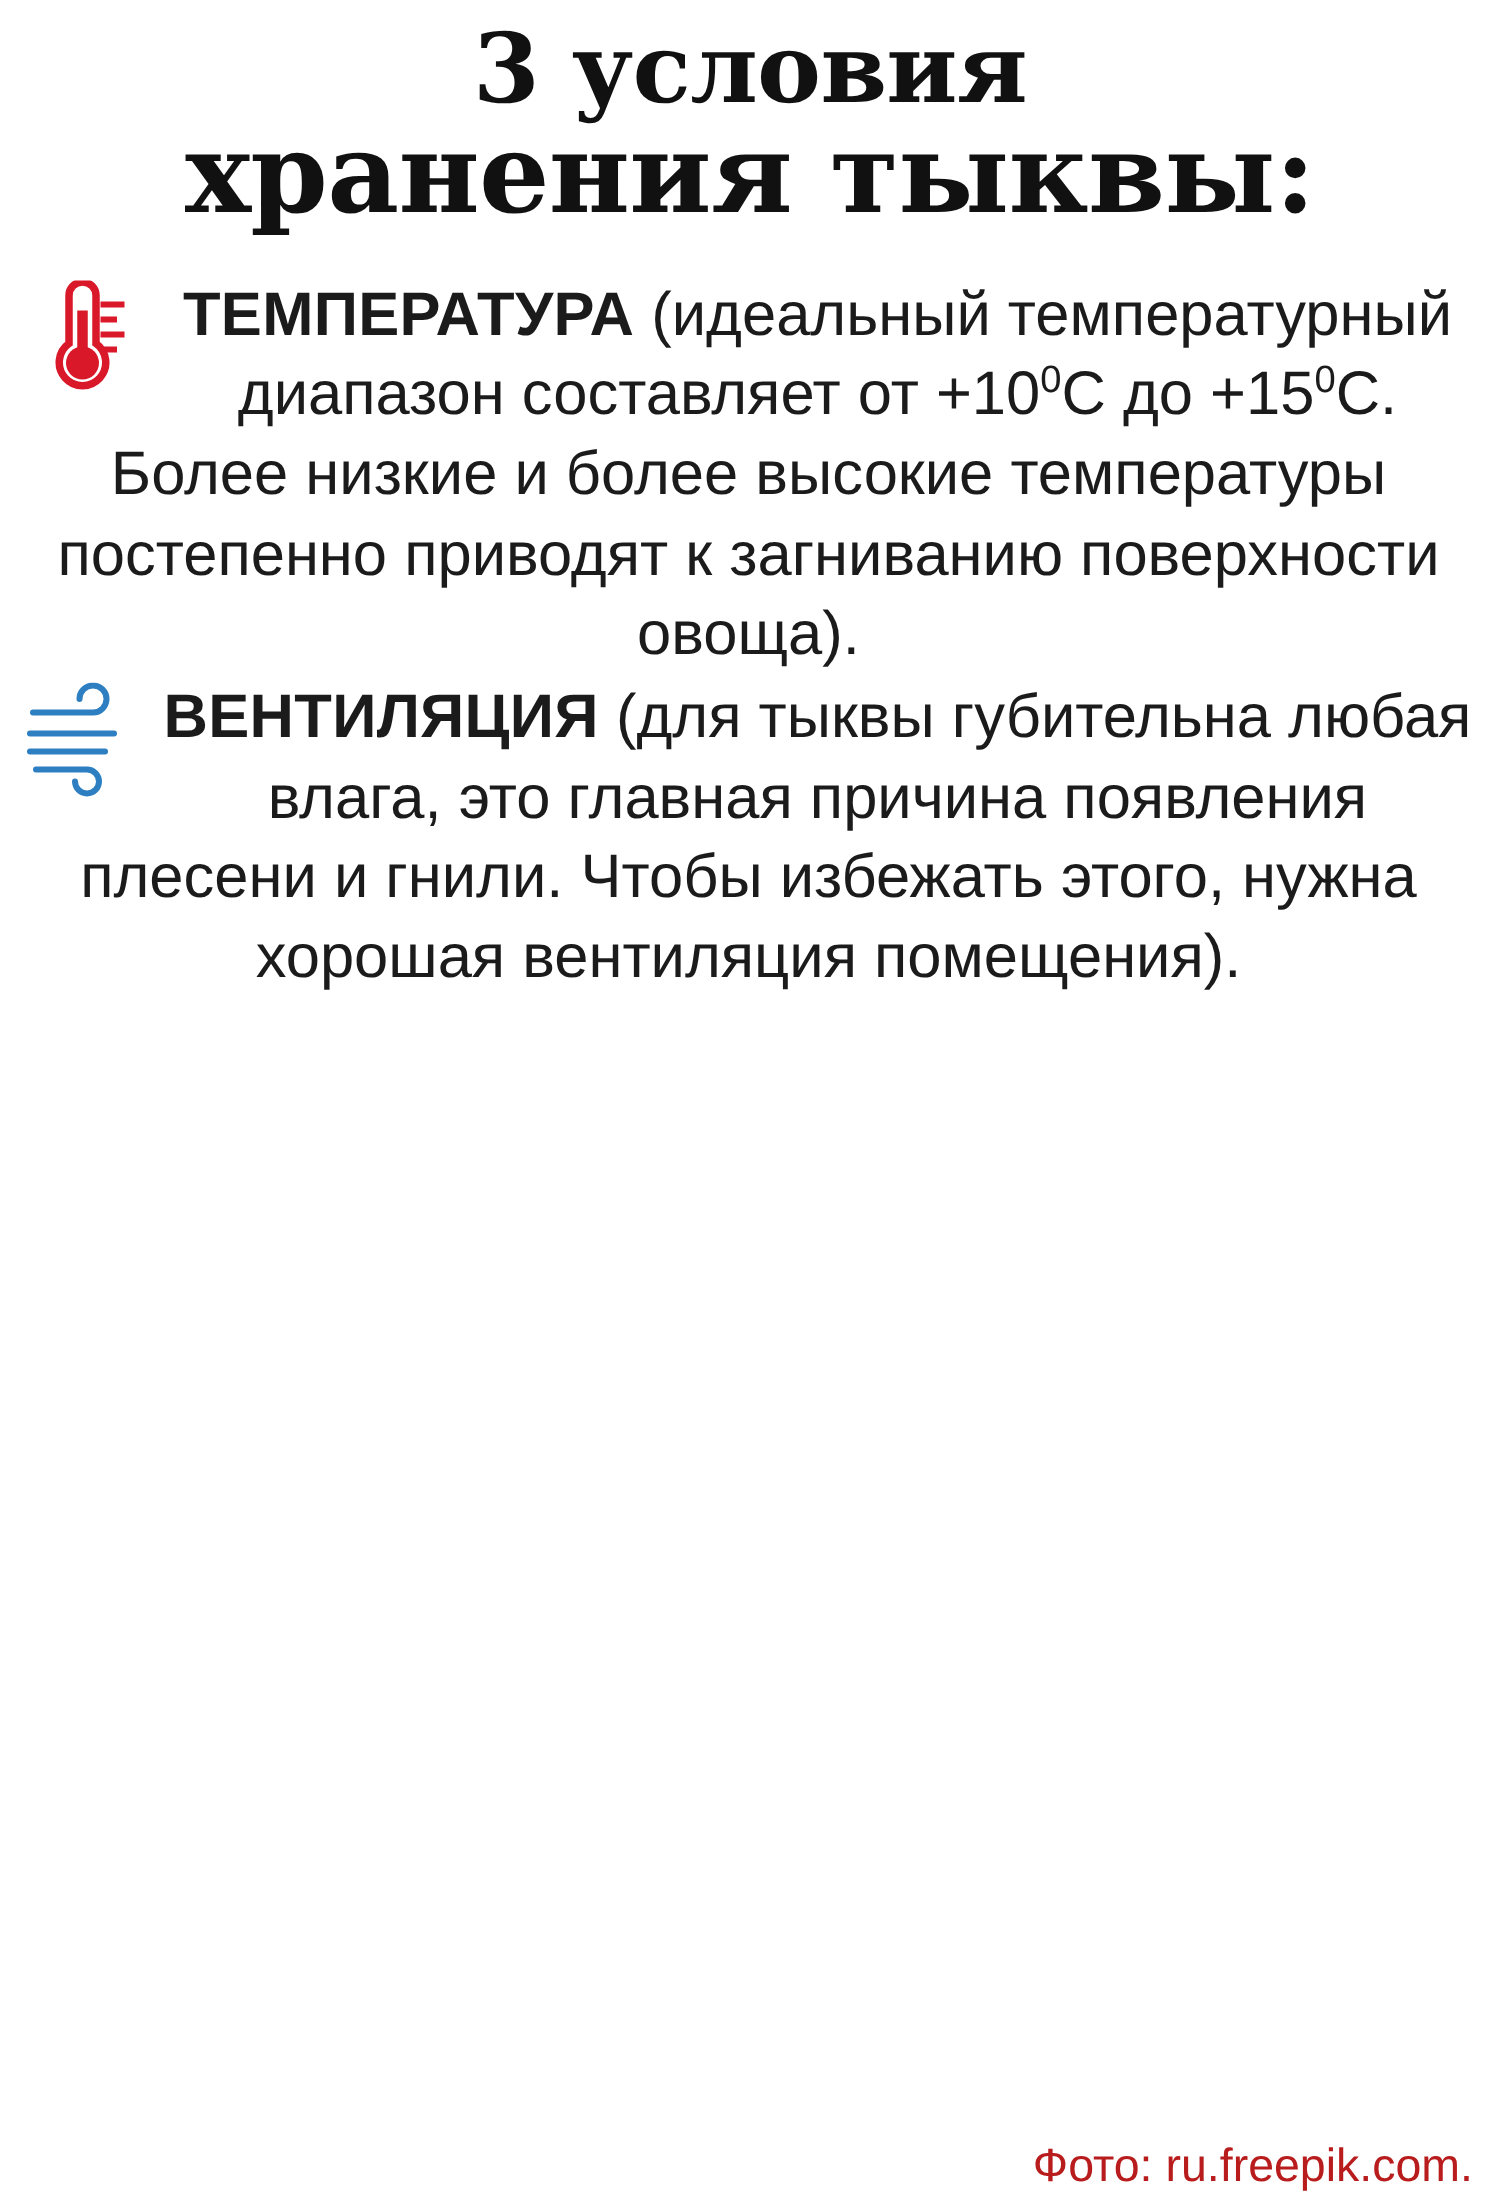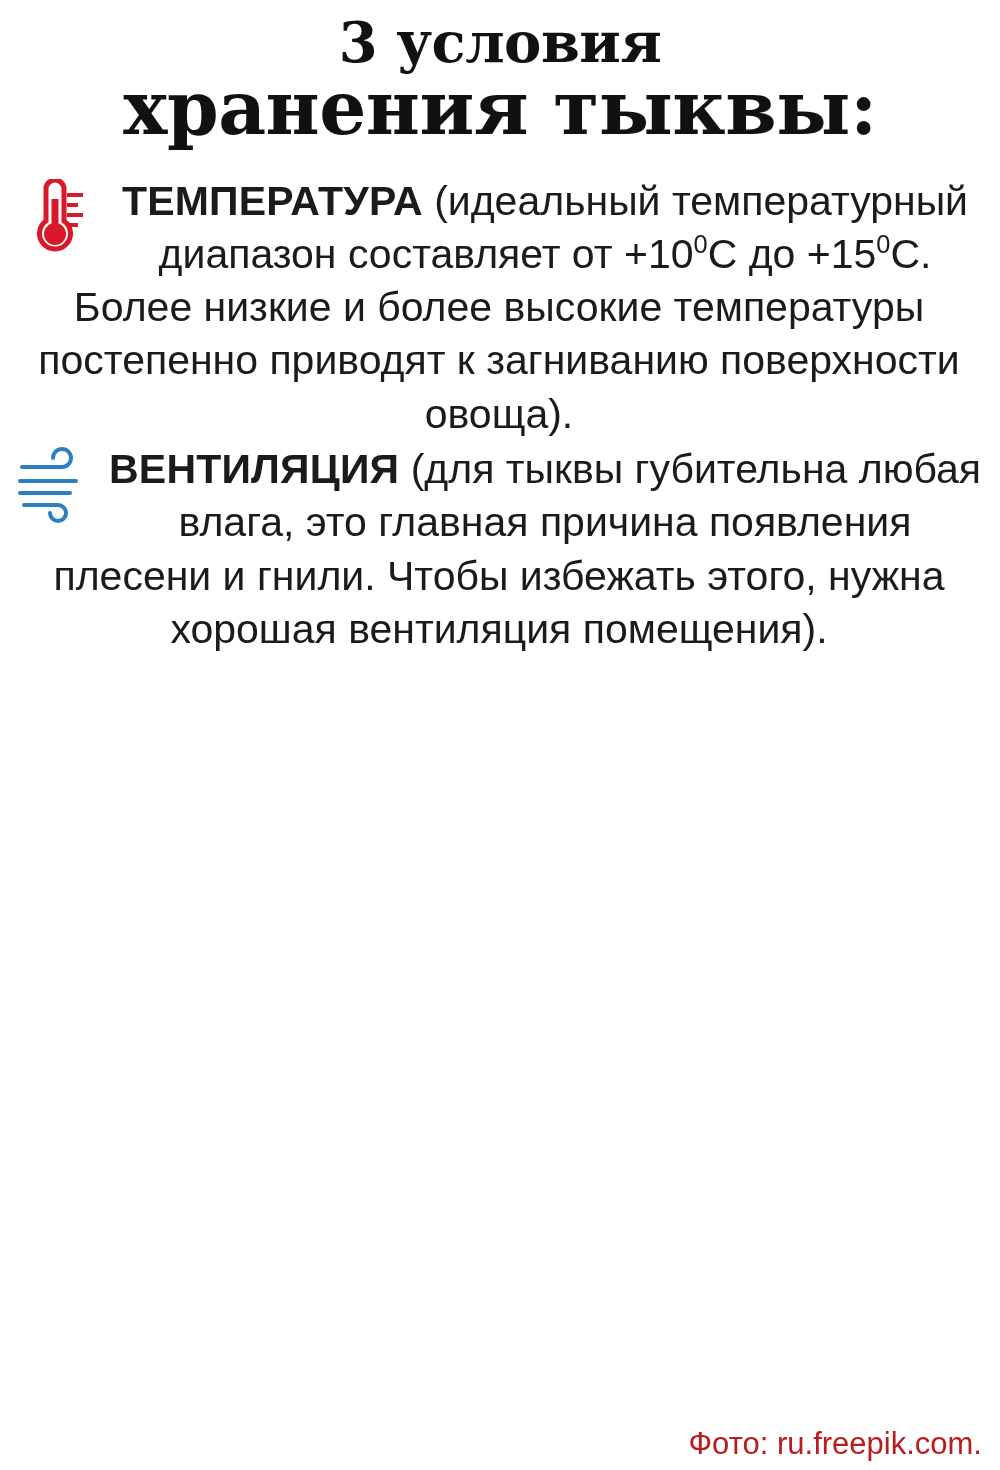--- a/index.html
+++ b/index.html
@@ -31,21 +31,21 @@
     color: #111111;
     font-size: 74px;
     line-height: 1.02;
     letter-spacing: -0.5px;
     padding: 14px 20px 0 20px;
   }
   .title .tline {
     display: block;
     white-space: nowrap;
   }
-  .title .tline-1 { font-size: 56px; }
+  .title .tline-1 { font-size: 64px; }
   .title .tline-2 { font-size: 74px; }
   .title .tline-3 { font-size: 74px; }
 
   
   .items {
     margin-top: 28px;
     padding: 0 16px 0 14px;
   }
   .item {
     position: relative;

